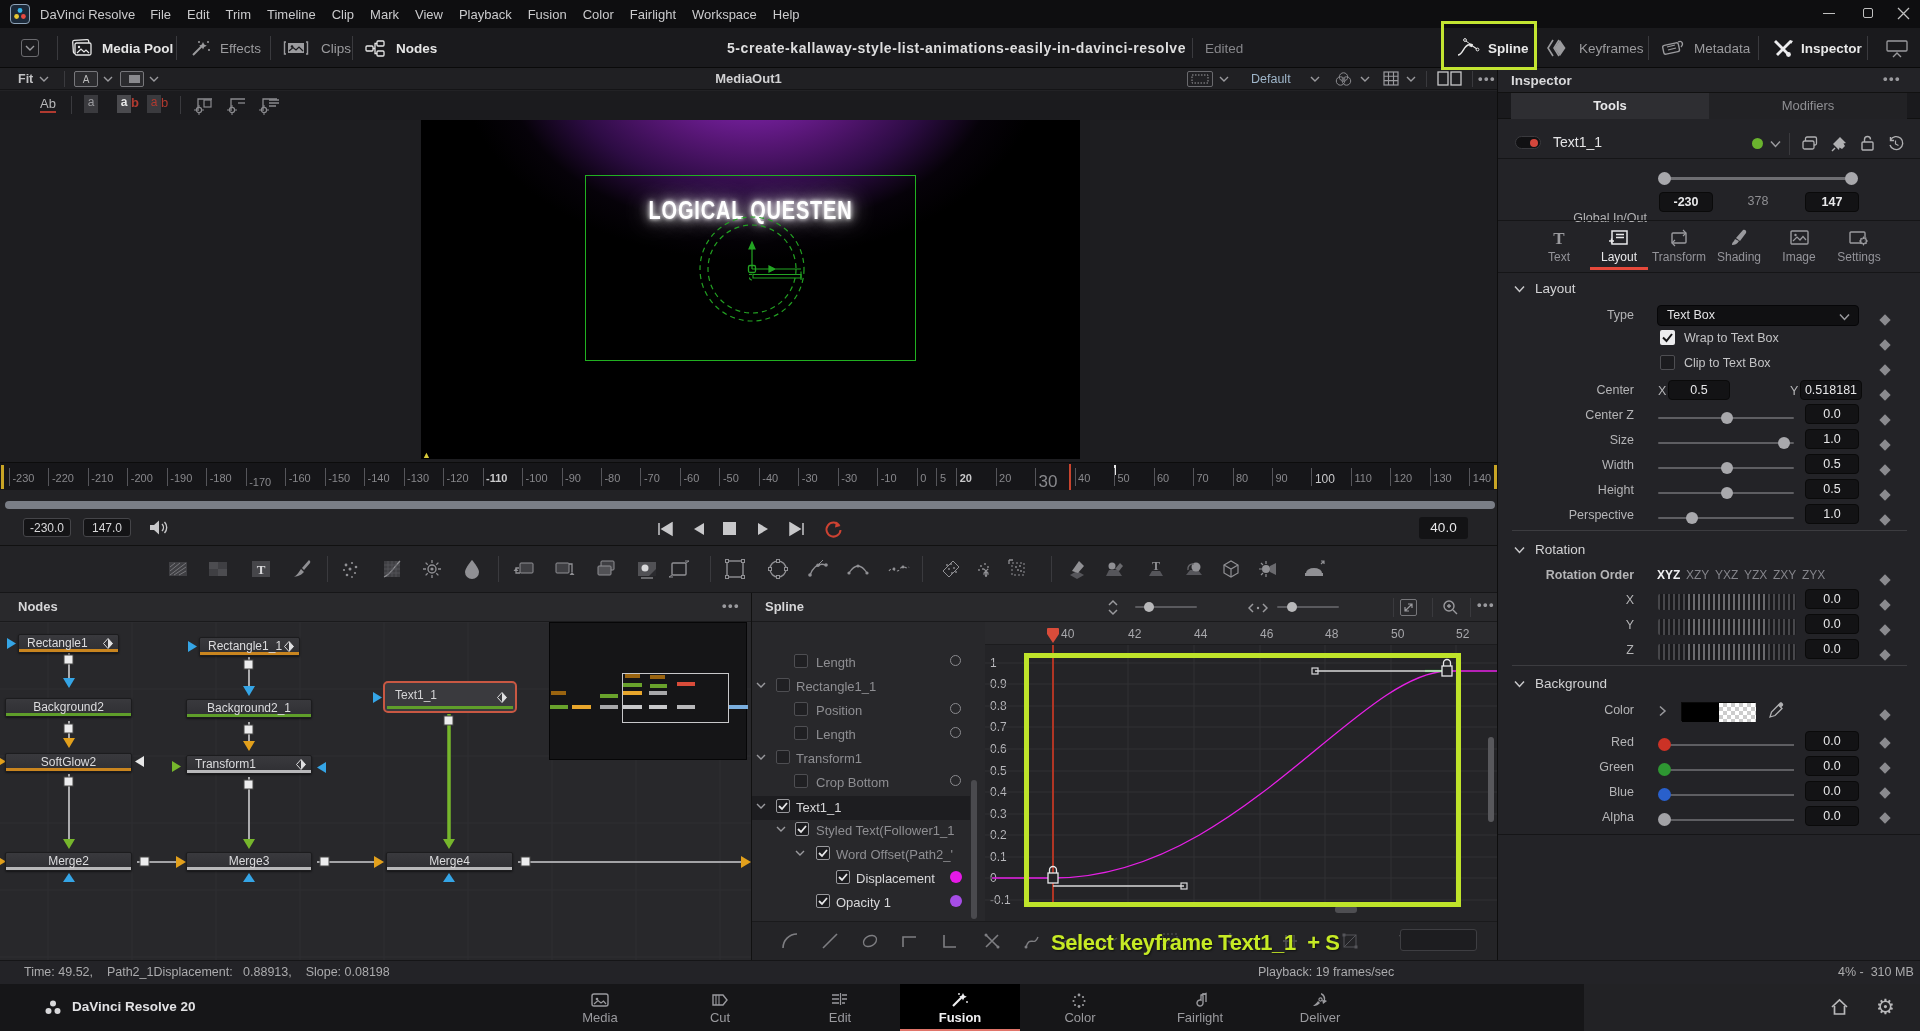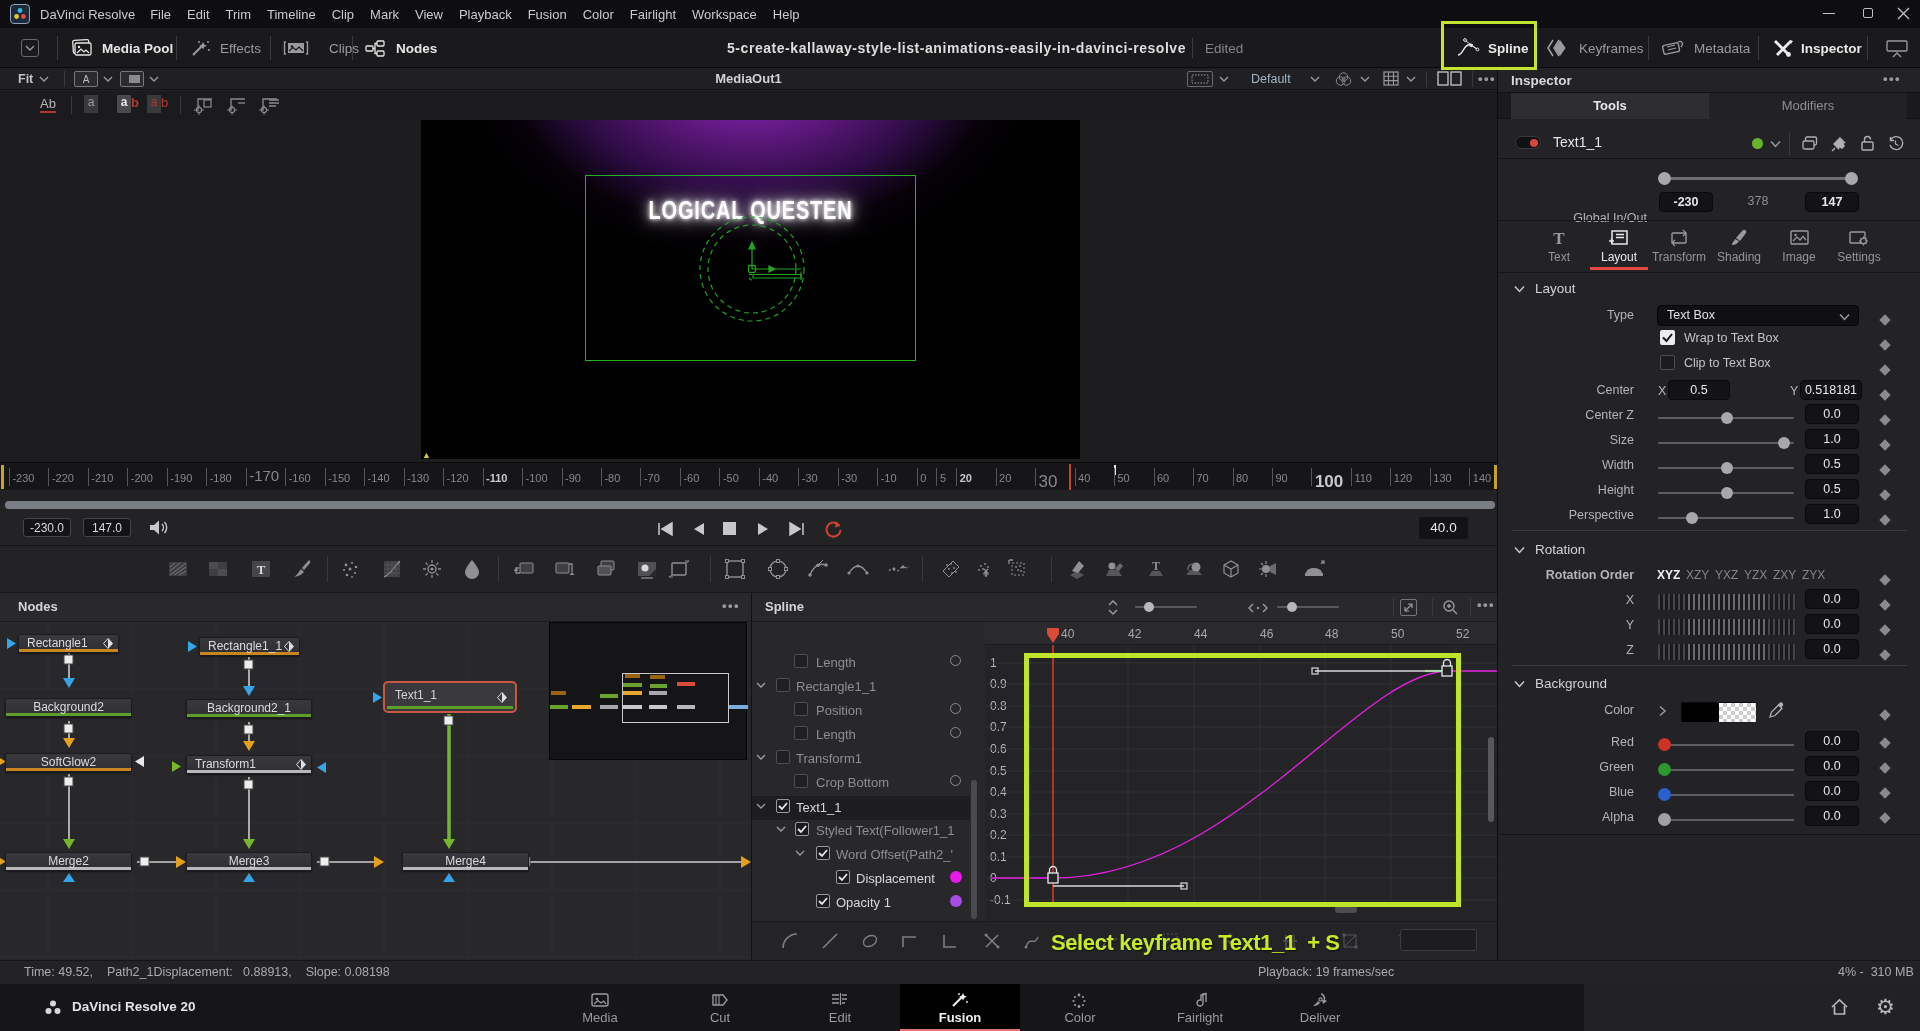--- a/index.html
+++ b/index.html
@@ -67,21 +67,21 @@
     <svg width="22" height="20" viewBox="0 0 22 20">
           <path d="M3,17 L12,8" stroke="#9b9b9e" stroke-width="2"></path>
           <path d="M13,4 l1.2,2.6 2.6,1.2 -2.6,1.2 -1.2,2.6 -1.2,-2.6 -2.6,-1.2 2.6,-1.2 z" fill="#9b9b9e"></path>
           <circle cx="18" cy="4" r="1" fill="#9b9b9e"></circle>
           <circle cx="19" cy="12" r="1" fill="#9b9b9e"></circle>
           <circle cx="9" cy="4" r="1" fill="#9b9b9e"></circle>
         </svg>
     <span>Effects</span>
   </div>
   <div class="sep abs" style="left:270px;top:8px;height:24px;"></div>
-  <div class="row abs" style="left:283px;top:0;height:40px;color:#9b9b9e;font-size:13.5px;gap:20px;justify-content:space-between;">
+  <div class="row abs" style="left:283px;top:0;height:40px;color:#9b9b9e;font-size:13.5px;gap:12px;justify-content:space-between;">
     <svg width="26" height="20" viewBox="0 0 26 20">
           <path d="M3,4 L1.5,4 L1.5,16 L3,16" stroke="#9b9b9e" stroke-width="1.4" fill="none"></path>
           <path d="M23,4 L24.5,4 L24.5,16 L23,16" stroke="#9b9b9e" stroke-width="1.4" fill="none"></path>
           <rect x="5" y="5" width="16" height="10" fill="#9b9b9e"></rect>
           <circle cx="9" cy="8.5" r="1.3" fill="#1a1a1d"></circle>
           <path d="M6,13 L10,9.5 L13,12 L16,9 L20,13" stroke="#1a1a1d" stroke-width="1.2" fill="none"></path>
         </svg>
     <span>Clips</span>
   </div>
   <div class="sep abs" style="left:352px;top:8px;height:24px;"></div>
@@ -291,21 +291,21 @@
         <div class="abs" style="left:51.9px;top:9px;font-size:11px;color:#88888c">-220</div>
         <div class="abs" style="left:87.8px;top:5px;width:1px;height:18px;background:#55555a;"></div>
         <div class="abs" style="left:91.3px;top:9px;font-size:11px;color:#88888c">-210</div>
         <div class="abs" style="left:127.3px;top:5px;width:1px;height:18px;background:#55555a;"></div>
         <div class="abs" style="left:130.8px;top:9px;font-size:11px;color:#88888c">-200</div>
         <div class="abs" style="left:166.8px;top:5px;width:1px;height:18px;background:#55555a;"></div>
         <div class="abs" style="left:170.3px;top:9px;font-size:11px;color:#88888c">-190</div>
         <div class="abs" style="left:206.2px;top:5px;width:1px;height:18px;background:#55555a;"></div>
         <div class="abs" style="left:209.7px;top:9px;font-size:11px;color:#88888c">-180</div>
         <div class="abs" style="left:245.7px;top:5px;width:1px;height:18px;background:#55555a;"></div>
-        <div class="abs" style="left:249.2px;top:4px;font-size:15px;color:#88888c">-170</div>
+        <div class="abs" style="left:249.2px;top:13px;font-size:11px;color:#88888c">-170</div>
         <div class="abs" style="left:285.2px;top:5px;width:1px;height:18px;background:#55555a;"></div>
         <div class="abs" style="left:288.7px;top:9px;font-size:11px;color:#88888c">-160</div>
         <div class="abs" style="left:324.7px;top:5px;width:1px;height:18px;background:#55555a;"></div>
         <div class="abs" style="left:328.2px;top:9px;font-size:11px;color:#88888c">-150</div>
         <div class="abs" style="left:364.1px;top:5px;width:1px;height:18px;background:#55555a;"></div>
         <div class="abs" style="left:367.6px;top:9px;font-size:11px;color:#88888c">-140</div>
         <div class="abs" style="left:403.6px;top:5px;width:1px;height:18px;background:#55555a;"></div>
         <div class="abs" style="left:407.1px;top:9px;font-size:11px;color:#88888c">-130</div>
         <div class="abs" style="left:443.1px;top:5px;width:1px;height:18px;background:#55555a;"></div>
         <div class="abs" style="left:446.6px;top:9px;font-size:11px;color:#88888c">-120</div>
@@ -345,21 +345,21 @@
         <div class="abs" style="left:1117.5px;top:9px;font-size:11px;color:#88888c">50</div>
         <div class="abs" style="left:1153.5px;top:5px;width:1px;height:18px;background:#55555a;"></div>
         <div class="abs" style="left:1157.0px;top:9px;font-size:11px;color:#88888c">60</div>
         <div class="abs" style="left:1193.0px;top:5px;width:1px;height:18px;background:#55555a;"></div>
         <div class="abs" style="left:1196.5px;top:9px;font-size:11px;color:#88888c">70</div>
         <div class="abs" style="left:1232.5px;top:5px;width:1px;height:18px;background:#55555a;"></div>
         <div class="abs" style="left:1236.0px;top:9px;font-size:11px;color:#88888c">80</div>
         <div class="abs" style="left:1271.9px;top:5px;width:1px;height:18px;background:#55555a;"></div>
         <div class="abs" style="left:1275.4px;top:9px;font-size:11px;color:#88888c">90</div>
         <div class="abs" style="left:1311.4px;top:5px;width:1px;height:18px;background:#55555a;"></div>
-        <div class="abs" style="left:1314.9px;top:9px;font-size:17px;color:#88888c;color:#c9c9cb;font-weight:bold">100</div>
+        <div class="abs" style="left:1314.9px;top:9px;font-size:12px;color:#88888c;color:#c9c9cb;font-weight:normal">100</div>
         <div class="abs" style="left:1350.9px;top:5px;width:1px;height:18px;background:#55555a;"></div>
         <div class="abs" style="left:1354.4px;top:9px;font-size:11px;color:#88888c">110</div>
         <div class="abs" style="left:1390.3px;top:5px;width:1px;height:18px;background:#55555a;"></div>
         <div class="abs" style="left:1393.8px;top:9px;font-size:11px;color:#88888c">120</div>
         <div class="abs" style="left:1429.8px;top:5px;width:1px;height:18px;background:#55555a;"></div>
         <div class="abs" style="left:1433.3px;top:9px;font-size:11px;color:#88888c">130</div>
         <div class="abs" style="left:1469.3px;top:5px;width:1px;height:18px;background:#55555a;"></div>
         <div class="abs" style="left:1472.8px;top:9px;font-size:11px;color:#88888c">140</div>
         <div class="abs" style="left:936.4px;top:5px;width:1px;height:18px;background:#55555a;"></div>
         <div class="abs" style="left:939.9px;top:9px;font-size:11px;color:#88888c">5</div>
@@ -763,21 +763,21 @@
           </svg>
         </div>
         <div class="abs" style="left:5px;top:230px;width:127px;height:19px;background:linear-gradient(#39393d,#2f2f33);border:1px solid #1c1c1e;border-radius:2px;box-shadow:0 1px 2px rgba(0,0,0,0.5);">
           <div class="abs" style="left:0;bottom:0;width:100%;height:3px;background:#b8b8ba;"></div>
           <div class="abs" style="left:0;top:0;width:100%;height:16px;font-size:12px;color:#dcdcde;line-height:16px;text-align:center;">Merge2</div>
         </div>
         <div class="abs" style="left:186px;top:230px;width:126px;height:19px;background:linear-gradient(#39393d,#2f2f33);border:1px solid #1c1c1e;border-radius:2px;box-shadow:0 1px 2px rgba(0,0,0,0.5);">
           <div class="abs" style="left:0;bottom:0;width:100%;height:3px;background:#b8b8ba;"></div>
           <div class="abs" style="left:0;top:0;width:100%;height:16px;font-size:12px;color:#dcdcde;line-height:16px;text-align:center;">Merge3</div>
         </div>
-        <div class="abs" style="left:402px;top:230px;width:127px;height:19px;background:linear-gradient(#39393d,#2f2f33);border:1px solid #1c1c1e;border-radius:2px;box-shadow:0 1px 2px rgba(0,0,0,0.5);padding-left:44px;">
+        <div class="abs" style="left:386px;top:230px;width:127px;height:19px;background:linear-gradient(#39393d,#2f2f33);border:1px solid #1c1c1e;border-radius:2px;box-shadow:0 1px 2px rgba(0,0,0,0.5);padding-left:44px;">
           <div class="abs" style="left:0;bottom:0;width:100%;height:3px;background:#b8b8ba;"></div>
           <div class="abs" style="left:0;top:0;width:100%;height:16px;font-size:12px;color:#dcdcde;line-height:16px;text-align:center;">Merge4</div>
         </div>
         <div class="abs" style="left:383px;top:59px;width:134px;height:32px;border:2px solid #c95843;border-radius:5px;background:#3a3a3e;">
           <div class="abs" style="left:2px;bottom:2px;width:126px;height:3px;background:#5f9e2a;"></div>
           <div class="abs" style="left:10px;top:5px;font-size:12px;color:#d4d4d6;">Text1_1</div>
           <svg class="abs" style="right:8px;top:9px;" width="10" height="11" viewBox="0 0 10 11">
             <path d="M5,0.5 L9.5,5.5 L5,10.5 L0.5,5.5 z" fill="none" stroke="#e0e0e2" stroke-width="1"></path>
             <path d="M5,0.5 L9.5,5.5 L5,10.5 z" fill="#e0e0e2"></path>
           </svg>

